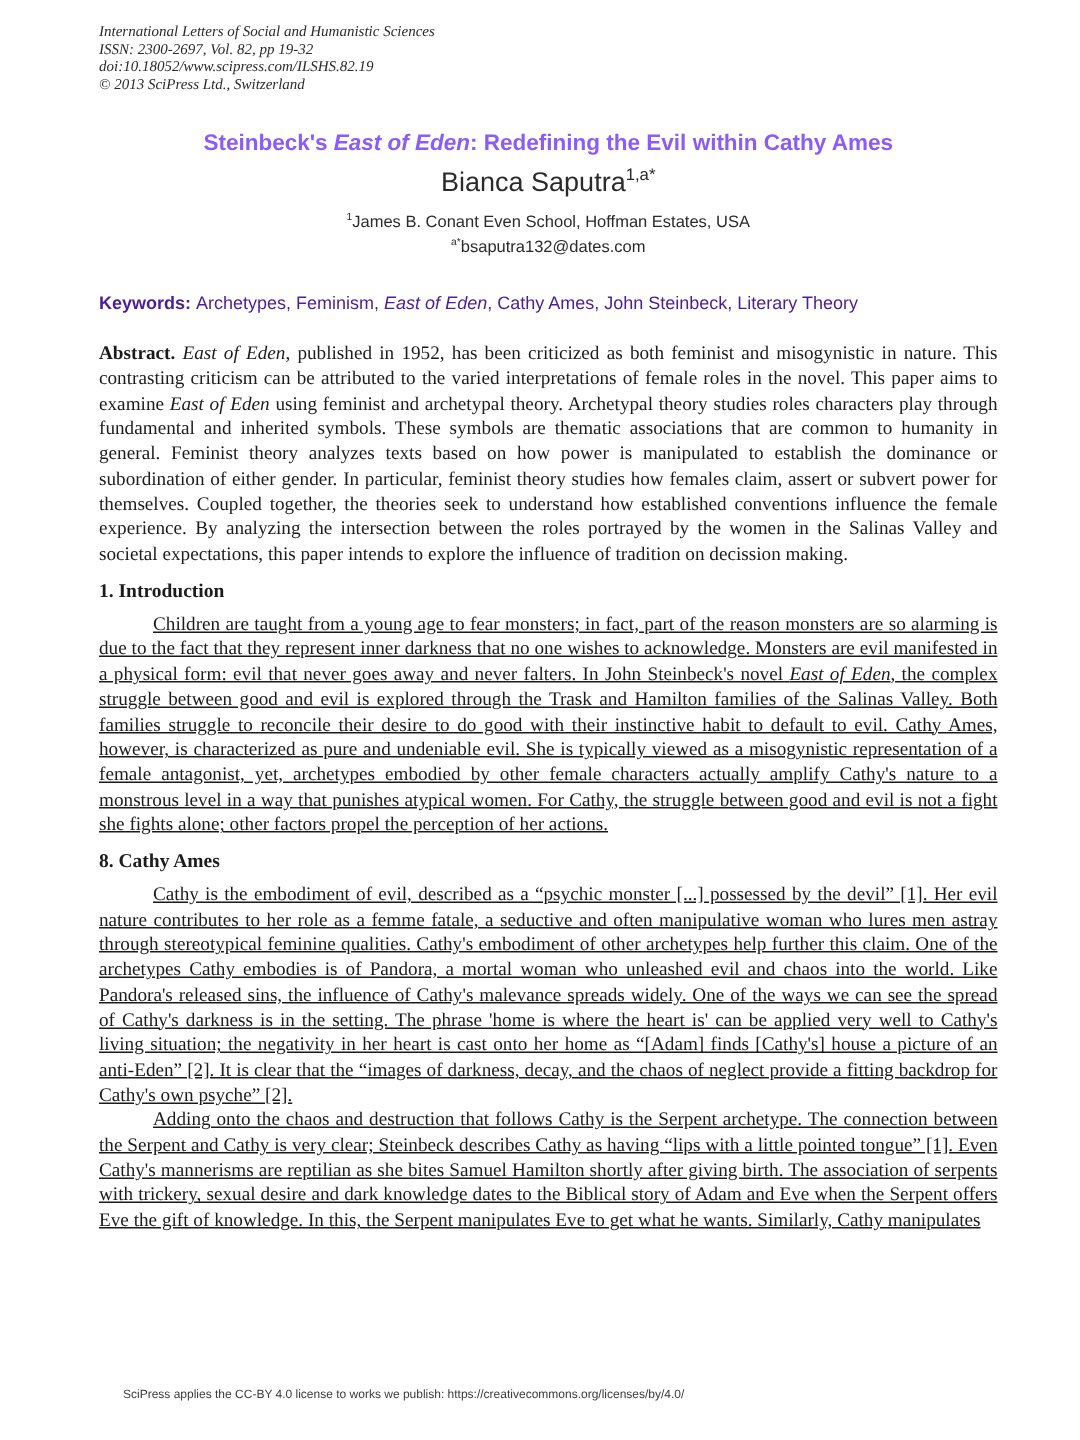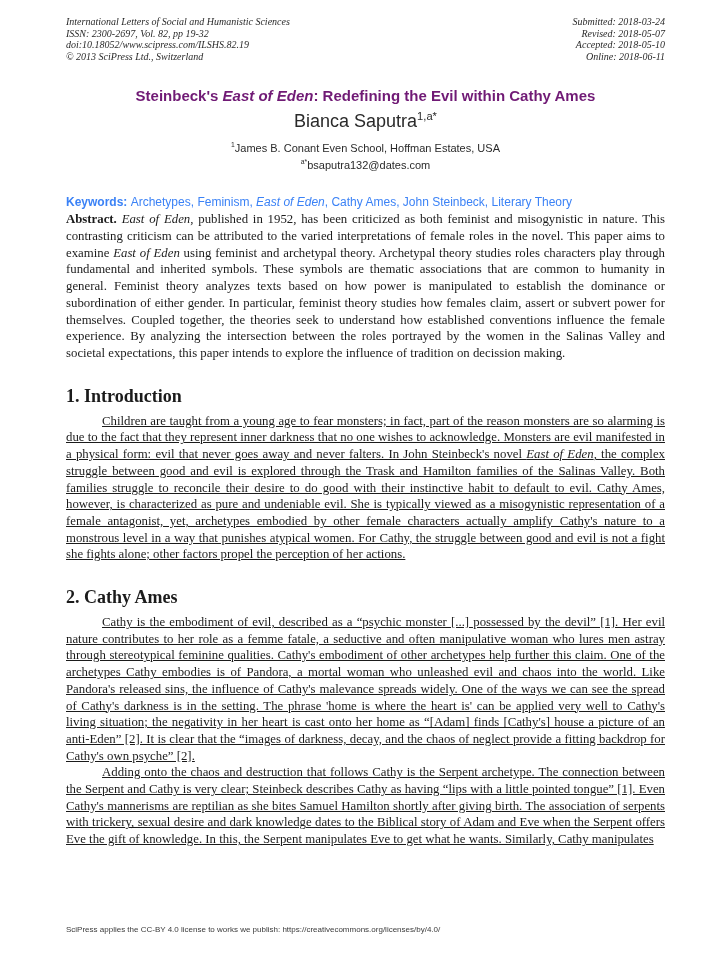--- a/index.html
+++ b/index.html
@@ -23,21 +23,21 @@
     color:#2a2a2a;
   }
   .header-right{text-align:right;}
   
   .paper-title{
     margin:25px 0 0 0;
     text-align:center;
     font-family:"Liberation Sans","DejaVu Sans",sans-serif;
     font-size:15px;
     font-weight:700;
-    color:#701a75;
+    color:#8b5cf6;
   }
   .author-line{
     margin-top:7px;
     text-align:center;
     font-family:"Liberation Sans","DejaVu Sans",sans-serif;
     font-size:18px;
     color:#2a2a2a;
   }
   .affiliation-line,.email-line{
     text-align:center;
@@ -45,87 +45,81 @@
     font-size:11px;
     color:#2a2a2a;
   }
   .affiliation-line{margin-top:10px;}
   .email-line{margin-top:5px;}
   
   .keywords-line{
     margin-top:24px;
     font-family:"Liberation Sans","DejaVu Sans",sans-serif;
     font-size:12px;
-    color:#3b82f6;
+    color:#4c1d95;
   }
   
   .body-par{
     margin:0;
     font-size:12.8px;
     line-height:16.7px;
     text-align:justify;
     color:#1b1b1b;
   }
-  .abstract-par{margin-top:2px;}
+  .abstract-par{margin-top:18px;}
   .section-heading{
-    margin:24px 0 0 0;
-    font-size:18px;
+    margin:8px 0 0 0;
+    font-size:13px;
     font-weight:700;
     color:#1b1b1b;
   }
   .indent{text-indent:36px;text-decoration:underline;}
   .after-heading{margin-top:6px;}
   
   .r-b{font-weight:700;}
   .r-i{font-style:italic;}
   .r-sup{vertical-align:super;font-size:0.62em;line-height:0;}
   
   .page-footer{
     position:absolute;
-    left:66px;
+    left:82px;
     bottom:26px;
     font-family:"Liberation Sans","DejaVu Sans",sans-serif;
     font-size:8px;
     color:#3a3a3a;
   }
 </style>
 </head>
 <body>
 
 <div class="sheet">
 
   <div class="journal-header">
     <div class="header-left">
       <div>International Letters of Social and Humanistic Sciences</div>
       <div>ISSN: 2300-2697, Vol. 82, pp 19-32</div>
       <div>doi:10.18052/www.scipress.com/ILSHS.82.19</div>
       <div>© 2013 SciPress Ltd., Switzerland</div>
     </div>
-    <div class="header-right">
-      <div>Submitted: 2018-03-24</div>
-      <div>Revised: 2018-05-07</div>
-      <div>Accepted: 2018-05-10</div>
-      <div>Online: 2018-06-11</div>
-    </div>
   </div>
 
   <h1 class="paper-title"><span>Steinbeck's </span><span class="r-i">East of Eden</span><span>: Redefining the Evil within Cathy Ames</span></h1>
 
   <div class="author-line"><span>Bianca Saputra</span><span class="r-sup">1,a*</span></div>
 
   <div class="affiliation-line"><span class="r-sup">1</span><span>James B. Conant Even School, Hoffman Estates, USA</span></div>
 
   <div class="email-line"><span class="r-sup">a*</span><span>bsaputra132@dates.com</span></div>
 
   <div class="keywords-line"><span class="r-b">Keywords: </span><span>Archetypes, Feminism, </span><span class="r-i">East of Eden</span><span>, Cathy Ames, John Steinbeck, Literary Theory</span></div>
 
   <p class="body-par abstract-par"><span class="r-b">Abstract. </span><span class="r-i">East of Eden</span><span>, published in 1952, has been criticized as both feminist and misogynistic in nature. This contrasting criticism can be attributed to the varied interpretations of female roles in the novel. This paper aims to examine </span><span class="r-i">East of Eden</span><span> using feminist and archetypal theory. Archetypal theory studies roles characters play through fundamental and inherited symbols. These symbols are thematic associations that are common to humanity in general. Feminist theory analyzes texts based on how power is manipulated to establish the dominance or subordination of either gender. In particular, feminist theory studies how females claim, assert or subvert power for themselves. Coupled together, the theories seek to understand how established conventions influence the female experience. By analyzing the intersection between the roles portrayed by the women in the Salinas Valley and societal expectations, this paper intends to explore the influence of tradition on decission making.</span></p>
 
   <h3 class="section-heading">1. Introduction</h3>
   <p class="body-par indent after-heading"><span>Children are taught from a young age to fear monsters; in fact, part of the reason monsters are so alarming is due to the fact that they represent inner darkness that no one wishes to acknowledge. Monsters are evil manifested in a physical form: evil that never goes away and never falters. In John Steinbeck's novel </span><span class="r-i">East of Eden</span><span>, the complex struggle between good and evil is explored through the Trask and Hamilton families of the Salinas Valley. Both families struggle to reconcile their desire to do good with their instinctive habit to default to evil. Cathy Ames, however, is characterized as pure and undeniable evil. She is typically viewed as a misogynistic representation of a female antagonist, yet, archetypes embodied by other female characters actually amplify Cathy's nature to a monstrous level in a way that punishes atypical women. For Cathy, the struggle between good and evil is not a fight she fights alone; other factors propel the perception of her actions.</span></p>
 
-  <h3 class="section-heading">2. Cathy Ames</h3>
+  <h3 class="section-heading">8. Cathy Ames</h3>
   <p class="body-par indent after-heading"><span>Cathy is the embodiment of evil, described as a “psychic monster [...] possessed by the devil” [1]. Her evil nature contributes to her role as a femme fatale, a seductive and often manipulative woman who lures men astray through stereotypical feminine qualities. Cathy's embodiment of other archetypes help further this claim. One of the archetypes Cathy embodies is of Pandora, a mortal woman who unleashed evil and chaos into the world. Like Pandora's released sins, the influence of Cathy's malevance spreads widely. One of the ways we can see the spread of Cathy's darkness is in the setting. The phrase 'home is where the heart is' can be applied very well to Cathy's living situation; the negativity in her heart is cast onto her home as  “[Adam] finds [Cathy's] house a picture of an anti-Eden” [2]. It is clear that the “images of darkness, decay, and the chaos of neglect provide a fitting backdrop for Cathy's own psyche” [2].</span></p>
   <p class="body-par indent"><span>Adding onto the chaos and destruction that follows Cathy is the Serpent archetype. The connection between the Serpent and Cathy is very clear; Steinbeck describes Cathy as having “lips with a little pointed tongue” [1]. Even Cathy's mannerisms are reptilian as she bites Samuel Hamilton shortly after giving birth. The association of serpents with trickery, sexual desire and dark knowledge dates to the Biblical story of Adam and Eve when the Serpent offers Eve the gift of knowledge. In this, the Serpent manipulates Eve to get what he wants. Similarly, Cathy manipulates</span></p>
 
   <div class="page-footer">SciPress applies the CC-BY 4.0 license to works we publish: https://creativecommons.org/licenses/by/4.0/</div>
 
 </div>
 
 </body></html>

